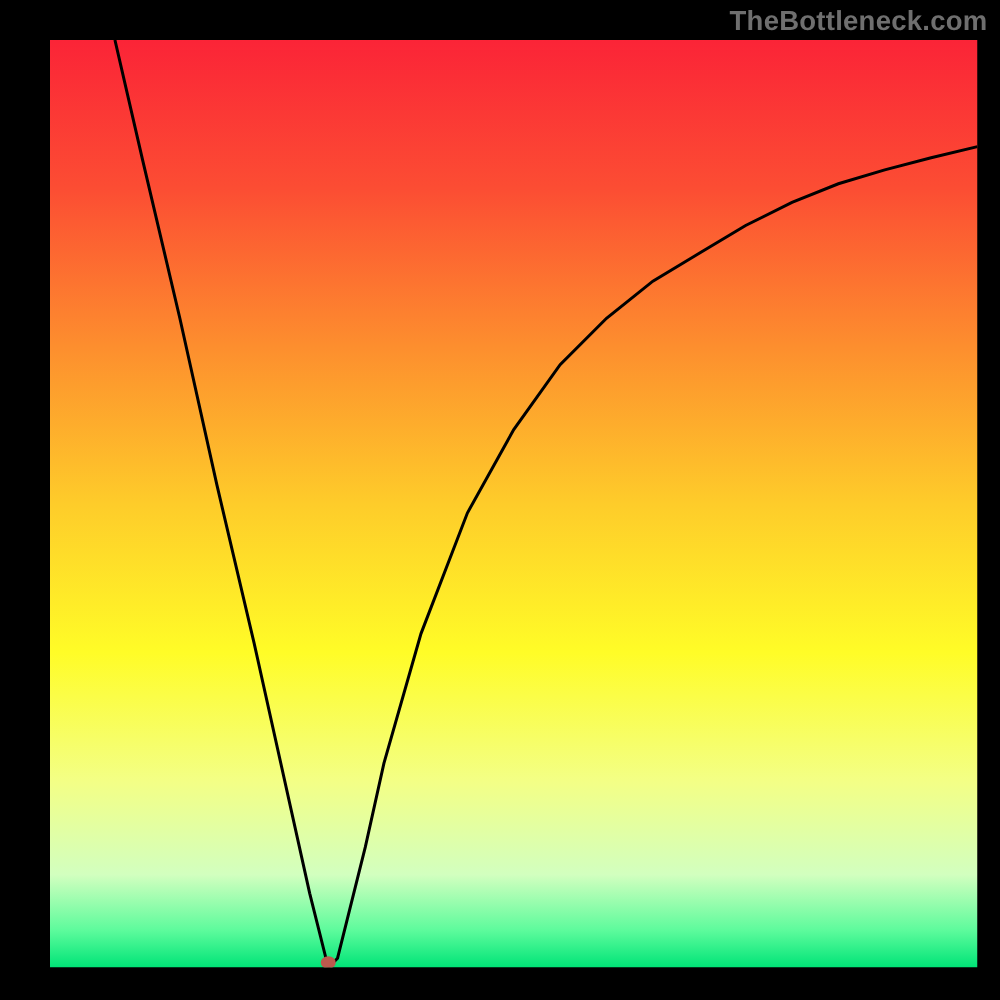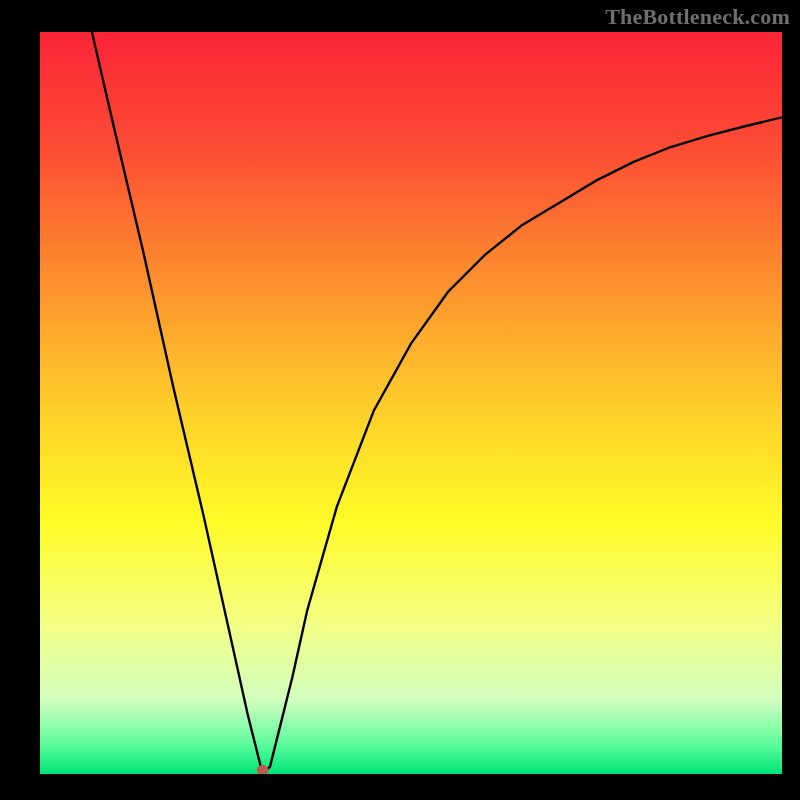--- a/index.html
+++ b/index.html
@@ -8,21 +8,20 @@
     width: 800px;
     height: 800px;
     background: #000;
     font-family: Arial, Helvetica, sans-serif;
   }
   .frame {
     position: relative;
     width: 800px;
     height: 800px;
     background: #000;
-    font-family: Liberation Serif, serif;
   }
   .attribution {
     position: absolute;
     top: 4px;
     right: 10px;
     color: #6f6f6f;
     font-size: 22px;
     font-weight: 600;
     letter-spacing: 0.2px;
   }

